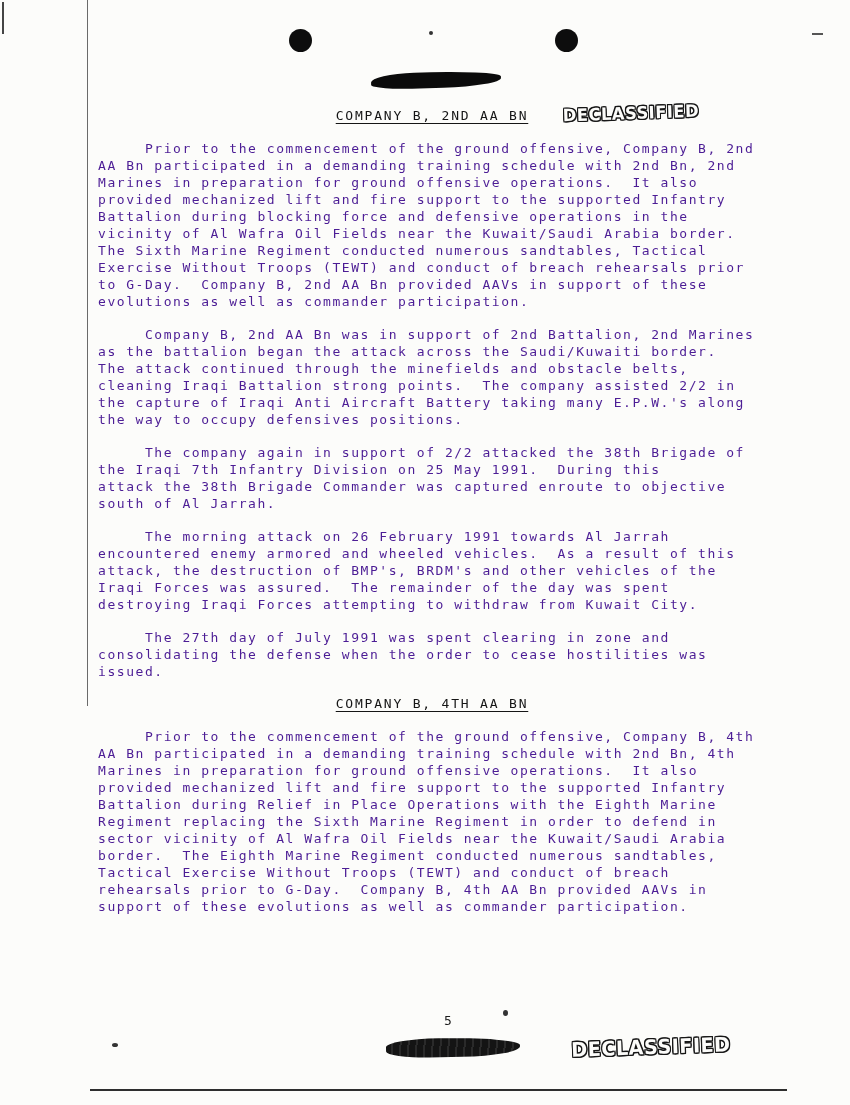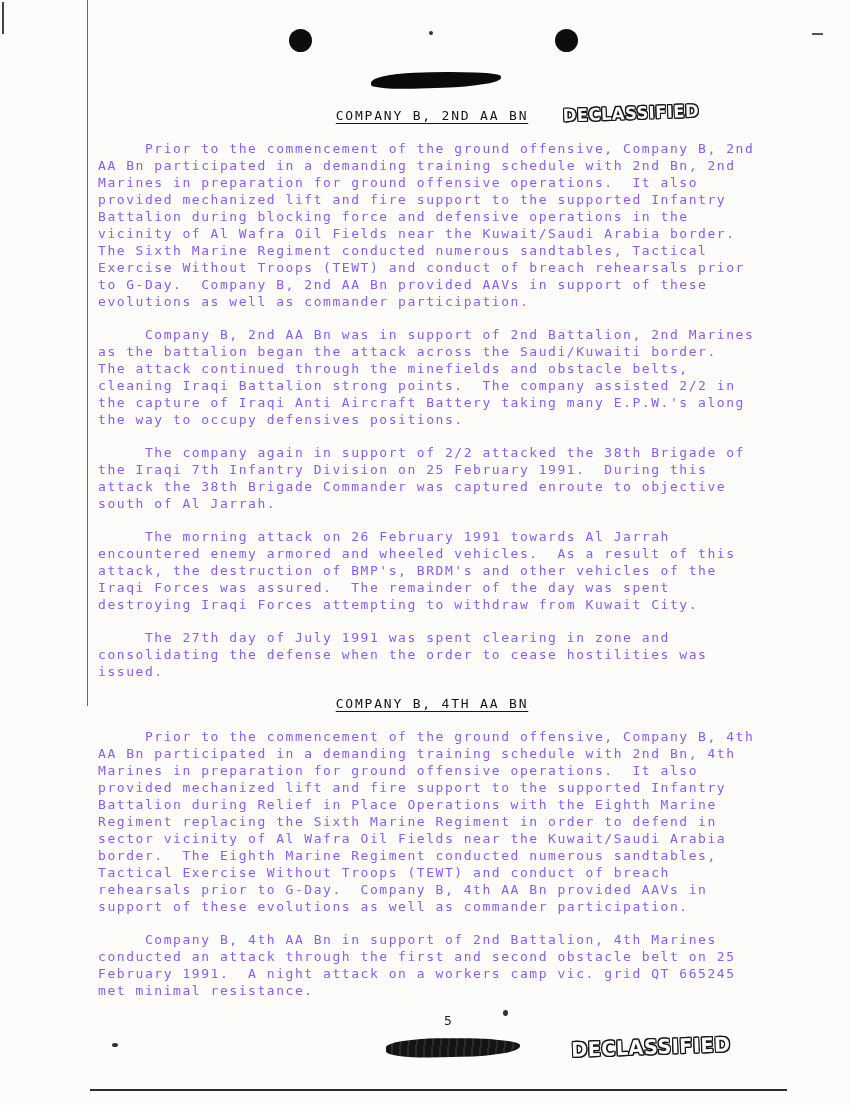--- a/index.html
+++ b/index.html
@@ -21,21 +21,21 @@
     top: 108px;
     width: 668px;
   }
   pre.para {
     margin: 0 0 16px 0;
     font-family: "DejaVu Sans Mono", monospace;
     font-size: 13px;
     line-height: 17px;
     letter-spacing: 1.55px;
     white-space: pre;
-    color: #8b5cf6;
+    color: #4c1d95;
   }
   .heading {
     text-align: center;
     font-size: 13px;
     line-height: 16px;
     letter-spacing: 1.8px;
     margin: 0 0 16px 0;
     color: #151515;
   }
   .heading span {
@@ -144,21 +144,21 @@
 Exercise Without Troops (TEWT) and conduct of breach rehearsals prior
 to G-Day.  Company B, 2nd AA Bn provided AAVs in support of these
 evolutions as well as commander participation.</pre>
     <pre class="para">     Company B, 2nd AA Bn was in support of 2nd Battalion, 2nd Marines
 as the battalion began the attack across the Saudi/Kuwaiti border.
 The attack continued through the minefields and obstacle belts,
 cleaning Iraqi Battalion strong points.  The company assisted 2/2 in
 the capture of Iraqi Anti Aircraft Battery taking many E.P.W.'s along
 the way to occupy defensives positions.</pre>
     <pre class="para">     The company again in support of 2/2 attacked the 38th Brigade of
-the Iraqi 7th Infantry Division on 25 February 1991.  During this
+the Iraqi 7th Infantry Division on 25 May 1991.  During this
 attack the 38th Brigade Commander was captured enroute to objective
 south of Al Jarrah.</pre>
     <pre class="para">     The morning attack on 26 February 1991 towards Al Jarrah
 encountered enemy armored and wheeled vehicles.  As a result of this
 attack, the destruction of BMP's, BRDM's and other vehicles of the
 Iraqi Forces was assured.  The remainder of the day was spent
 destroying Iraqi Forces attempting to withdraw from Kuwait City.</pre>
     <pre class="para">     The 27th day of July 1991 was spent clearing in zone and
 consolidating the defense when the order to cease hostilities was
 issued.</pre>
@@ -171,24 +171,20 @@
 AA Bn participated in a demanding training schedule with 2nd Bn, 4th
 Marines in preparation for ground offensive operations.  It also
 provided mechanized lift and fire support to the supported Infantry
 Battalion during Relief in Place Operations with the Eighth Marine
 Regiment replacing the Sixth Marine Regiment in order to defend in
 sector vicinity of Al Wafra Oil Fields near the Kuwait/Saudi Arabia
 border.  The Eighth Marine Regiment conducted numerous sandtables,
 Tactical Exercise Without Troops (TEWT) and conduct of breach
 rehearsals prior to G-Day.  Company B, 4th AA Bn provided AAVs in
 support of these evolutions as well as commander participation.</pre>
-    <pre class="para">     Company B, 4th AA Bn in support of 2nd Battalion, 4th Marines
-conducted an attack through the first and second obstacle belt on 25
-February 1991.  A night attack on a workers camp vic. grid QT 665245
-met minimal resistance.</pre>
 
   </div>
 
   <div class="page-number">5</div>
   <div class="speck speck-2"></div>
   <div class="speck speck-3"></div>
   <div class="redaction redaction-bottom"></div>
   <div class="stamp stamp-bottom">DECLASSIFIED</div>
   <div class="bottom-edge-line"></div>
 

